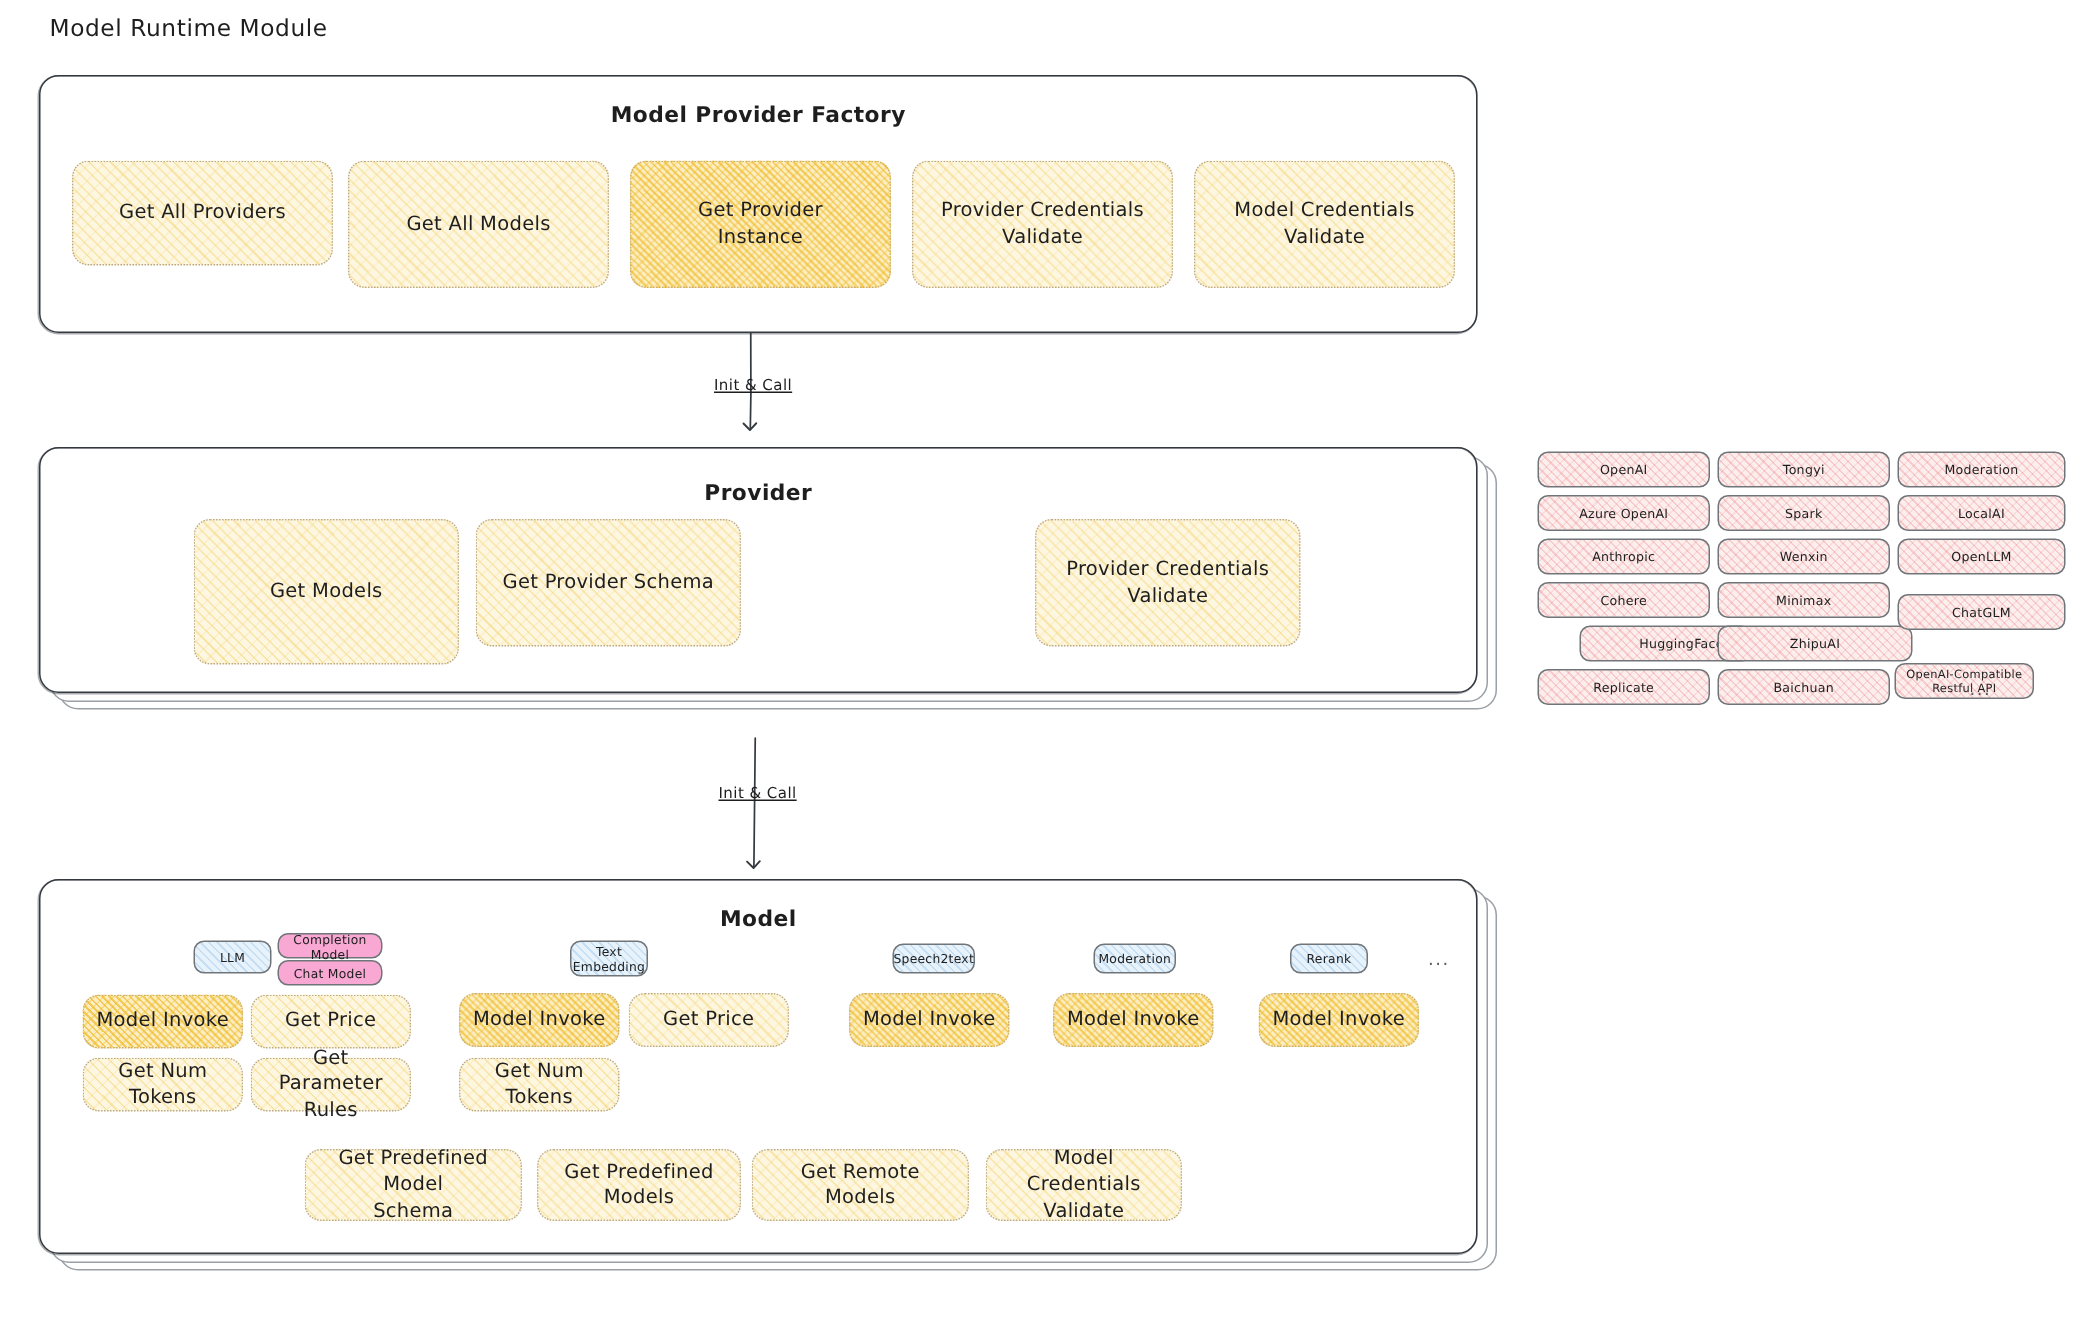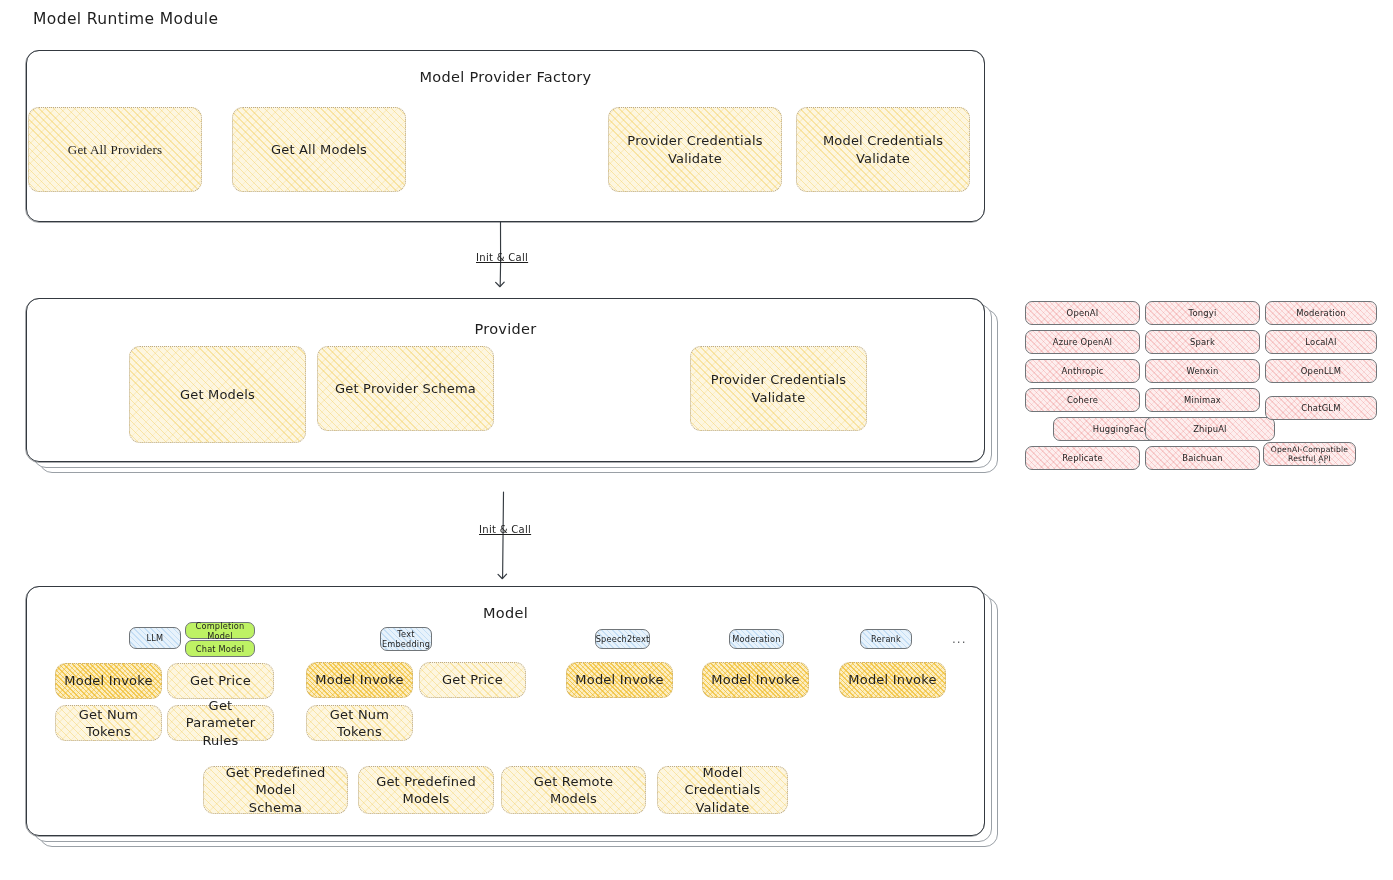--- a/index.html
+++ b/index.html
@@ -16,20 +16,21 @@
     background: #ffffff;
     overflow: hidden;
   }
 
   
   .sketch {
     position: absolute;
     border: 1.3px solid #343a40;
     border-radius: 13px;
     background: #ffffff;
+    font-weight: bold;
   }
   .sketch::after {
     
     content: "";
     position: absolute;
     left: -1.6px; top: -0.6px; right: -0.8px; bottom: -1.6px;
     border: 0.8px solid rgba(52,58,64,.42);
     border-radius: 14px;
     pointer-events: none;
   }
@@ -123,21 +124,21 @@
     color: #1e1e1e;
     font-size: 8.2px;
     line-height: 1.22;
     letter-spacing: .2px;
     padding: 2px 3px;
     background-color: #e7f2fb;
     background-image:
       repeating-linear-gradient(45deg, rgba(28,126,214,.17) 0 1px, rgba(0,0,0,0) 1px 4px);
   }
   .badge.plain {
-    background-color: #bef264;
+    background-color: #f9a8d4;
     background-image: none;
   }
 
   
   .arrow-label {
     position: absolute;
     color: #1e1e1e;
     font-size: 10px;
     letter-spacing: .3px;
     white-space: nowrap;
@@ -168,22 +169,23 @@
     <path d="M503.5,492 L503.0,540 L502.6,578" fill="none" stroke="#343a40" stroke-width="1.15" stroke-linecap="round" marker-end="url(#ah)"></path>
   </svg>
 
   <div class="arrow-label" style="left:476px; top:252px;">Init &amp; Call</div>
   <div class="arrow-label" style="left:479px; top:524px;">Init &amp; Call</div>
 
   <div class="sketch panel" style="left:26px; top:50px; width:959px; height:172px; z-index:3;">
     <div class="panel-heading" style="top:18px;">Model Provider Factory</div>
   </div>
 
-  <div class="node" style="left:28px; top:107px; width:174px; height:85px; z-index:4;font-family:Liberation Serif, serif;">Get All Providers</div>
+  <div class="node" style="left:48px; top:107px; width:174px; height:70px; z-index:4;">Get All Providers</div>
   <div class="node" style="left:232px; top:107px; width:174px; height:85px; z-index:4;">Get All Models</div>
+  <div class="node hl" style="left:420px; top:107px; width:174px; height:85px; z-index:4;">Get Provider<br>Instance</div>
   <div class="node" style="left:608px; top:107px; width:174px; height:85px; z-index:4;">Provider Credentials<br>Validate</div>
   <div class="node" style="left:796px; top:107px; width:174px; height:85px; z-index:4;">Model Credentials<br>Validate</div>
 
   <div class="stack-layer" style="left:39px; top:309px; width:959px; height:164px;"></div>
   <div class="stack-layer" style="left:33px; top:304px; width:959px; height:164px;"></div>
 
   <div class="sketch panel" style="left:26px; top:298px; width:959px; height:164px; z-index:3;">
     <div class="panel-heading" style="top:22px;">Provider</div>
   </div>
 

